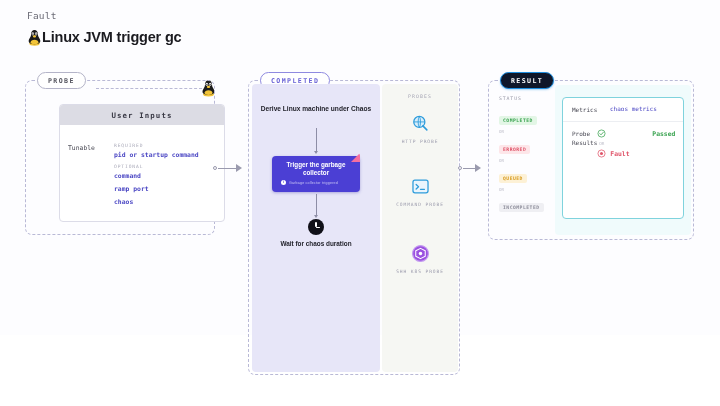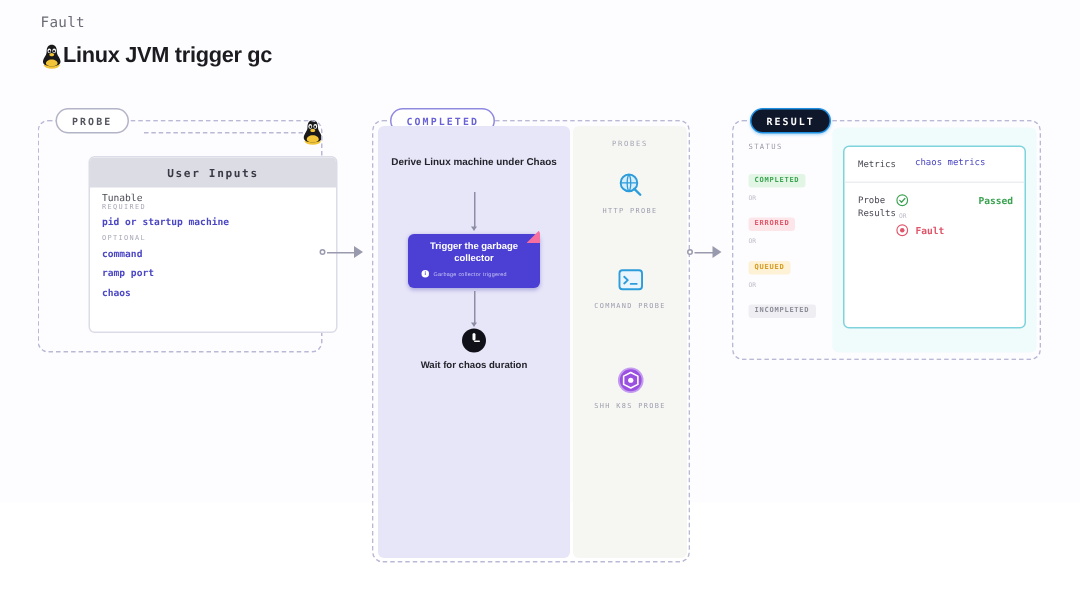--- a/index.html
+++ b/index.html
@@ -45,21 +45,21 @@
     background: #ffffff; border: 1px solid #dcdce8; border-radius: 4px;
     overflow: hidden;
     margin-left: 21px;
   }
   .tune-card-hd {
     height: 20px; background: #dcdce4; display: flex;
     align-items: center; justify-content: center;
     font-family: "DejaVu Sans Mono", monospace;
     font-size: 7.4px; font-weight: 700; color: #3a3a46; letter-spacing: 1.1px;
   }
-  .tune-body { display: flex; padding: 2px 8px 0 8px; flex-direction: column; }
+  .tune-body { display: flex; padding: 18px 8px 0 8px; }
   .tune-label {
     width: 46px; font-family: "DejaVu Sans Mono", monospace;
     font-size: 6.4px; color: #4a4a55; padding-top: 1px;
   }
   .tune-fields { flex: 1; }
   .grp-label {
     font-family: "DejaVu Sans Mono", monospace;
     font-size: 4.6px; color: #a9a9b8; letter-spacing: .9px; margin-bottom: 3px;
   }
   .fld {
@@ -238,21 +238,21 @@
 
   <div class="stage" id="tune-stage">
     <div class="stage-badge">PROBE</div>
 
     <div class="tune-card">
       <div class="tune-card-hd">User Inputs</div>
       <div class="tune-body">
         <div class="tune-label">Tunable</div>
         <div class="tune-fields">
           <div class="grp-label">REQUIRED</div>
-          <div class="fld">pid or startup machine</div>
+          <div class="fld">pid or startup command</div>
           <div class="grp-label">OPTIONAL</div>
           <div class="fld">command</div>
           <div class="fld">ramp port</div>
           <div class="fld">chaos</div>
         </div>
       </div>
     </div>
   </div>
 
   <div class="conn-dot" style="left:213px; top:166px;"></div>

